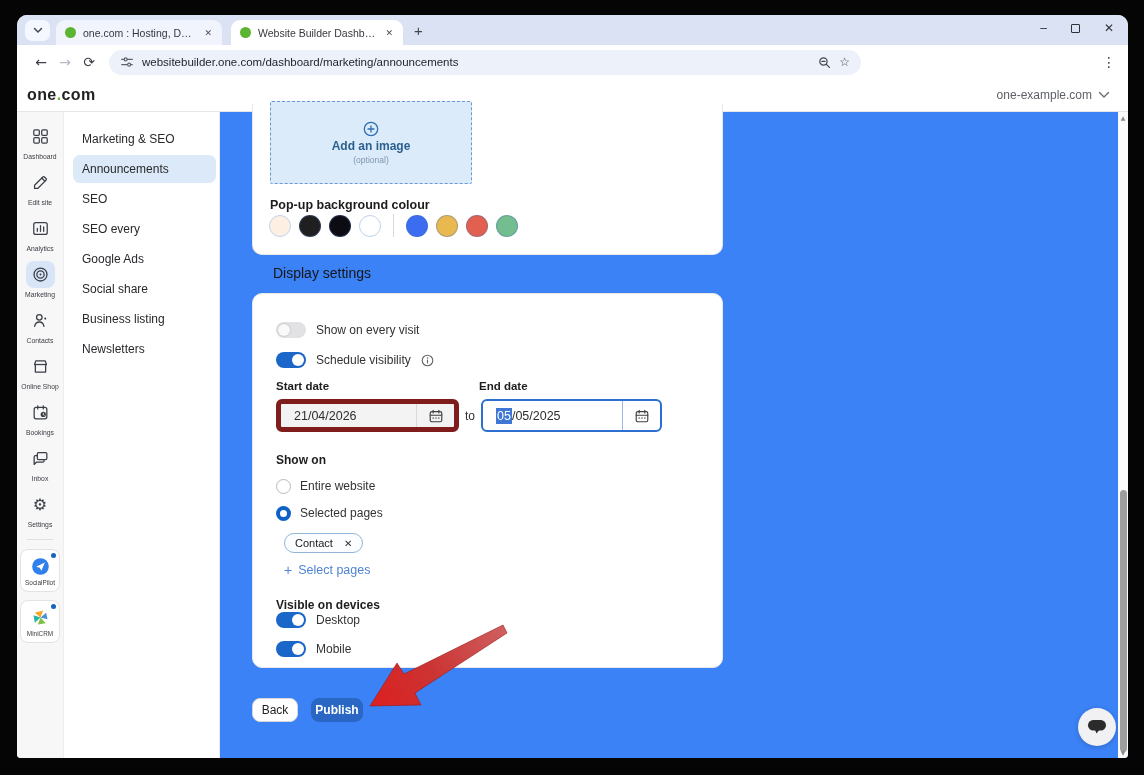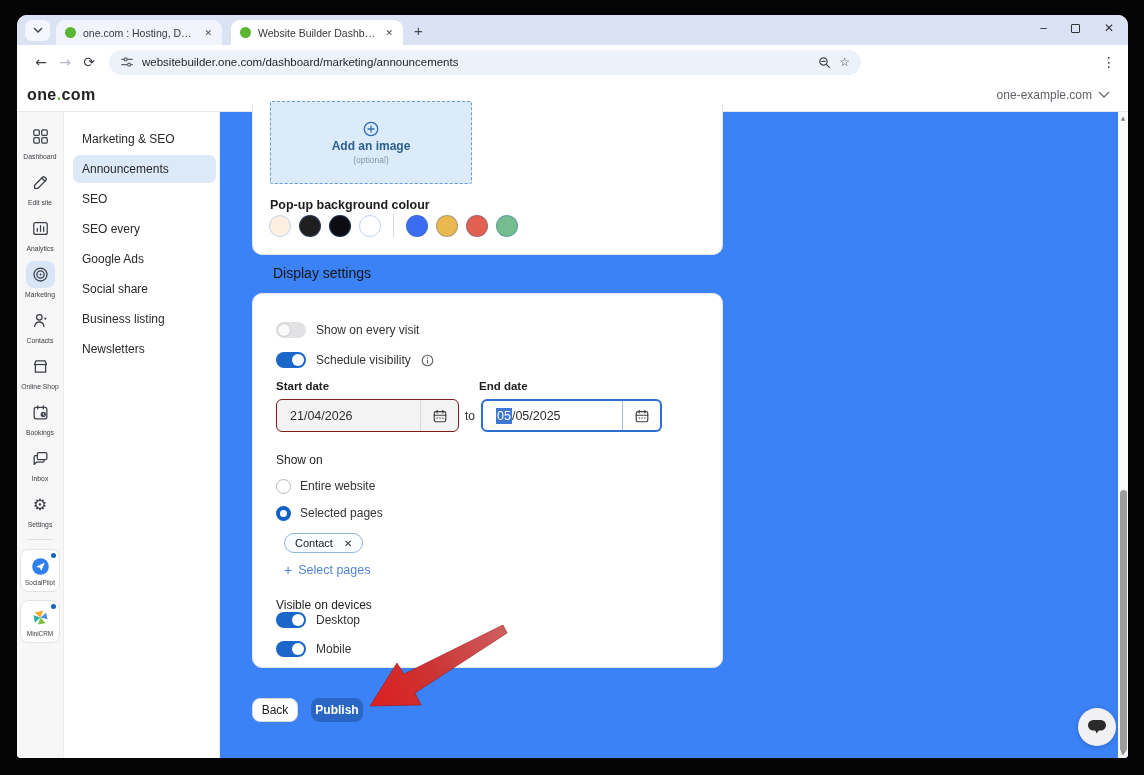--- a/index.html
+++ b/index.html
@@ -76,28 +76,28 @@
   .toggle.off .knob{position:absolute;left:2px;top:2px;width:12px;height:12px;border-radius:50%;background:#f9f9f9;box-shadow:0 0 2px rgba(0,0,0,.25);}
   .toggle.on{background:#1b66c9;}
   .toggle.on .knob{position:absolute;right:2px;top:2px;width:12px;height:12px;border-radius:50%;background:#fff;}
   .toggle-label{font-size:12px;color:#333;}
   .date-labels{position:relative;height:15px;margin-top:12px;}
   .fld-label{position:absolute;font-size:11.5px;font-weight:700;color:#1e1e1e;}
   .fld-label.start{left:0;}
   .fld-label.end{left:203px;}
   .dates-row{display:flex;align-items:center;margin-top:4px;}
   .datefield{height:33px;border-radius:6px;display:flex;align-items:stretch;overflow:hidden;}
-  .datefield.start{width:183px;background:#f3f3f4;border:1px solid #7f1d1d;}
+  .datefield.start{width:183px;background:#f3f3f4;border:5px solid #7f1d1d;}
   .datefield.end{width:181px;background:#fff;border:2px solid #2c6fd1;}
   .dateval{flex:1;display:flex;align-items:center;padding-left:13px;font-size:12.5px;color:#2e2e2e;}
   .calbtn{width:38px;display:flex;align-items:center;justify-content:center;border-left:1px solid #d9d9d9;}
   .datefield.end .calbtn{border-left:1px solid #9cbbe3;}
   .to-label{width:22px;text-align:center;font-size:12px;color:#333;}
   .sel-part{background:#3e78d4;color:#fff;padding:1px 1px;}
-  .group-label{font-size:12px;font-weight:400;color:#1e1e1e;margin-top:21px;}
+  .group-label{font-size:12px;font-weight:700;color:#1e1e1e;margin-top:21px;}
   .radio-row{display:flex;align-items:center;gap:9px;margin-top:11px;height:16px;}
   .radio{width:15px;height:15px;border-radius:50%;flex:none;}
   .radio.off{border:1.6px solid #b9babc;background:#fff;}
   .radio.on{border:4.6px solid #0f62c5;background:#fff;}
   .radio-label{font-size:12px;color:#333;}
   .chip{display:inline-flex;align-items:center;gap:11px;margin:12px 0 0 8px;height:20px;padding:0 10px;border:1px solid #93b6d8;border-radius:10px;background:#fbfdff;}
   .chip-label{font-size:11px;color:#1a1a1a;}
   .chip-x{font-size:10px;color:#333;}
   .selectpages{display:flex;align-items:center;gap:6px;margin:10px 0 0 8px;color:#4f84d4;font-size:12.5px;}
   .selectpages .plus{font-size:14px;line-height:1;}

